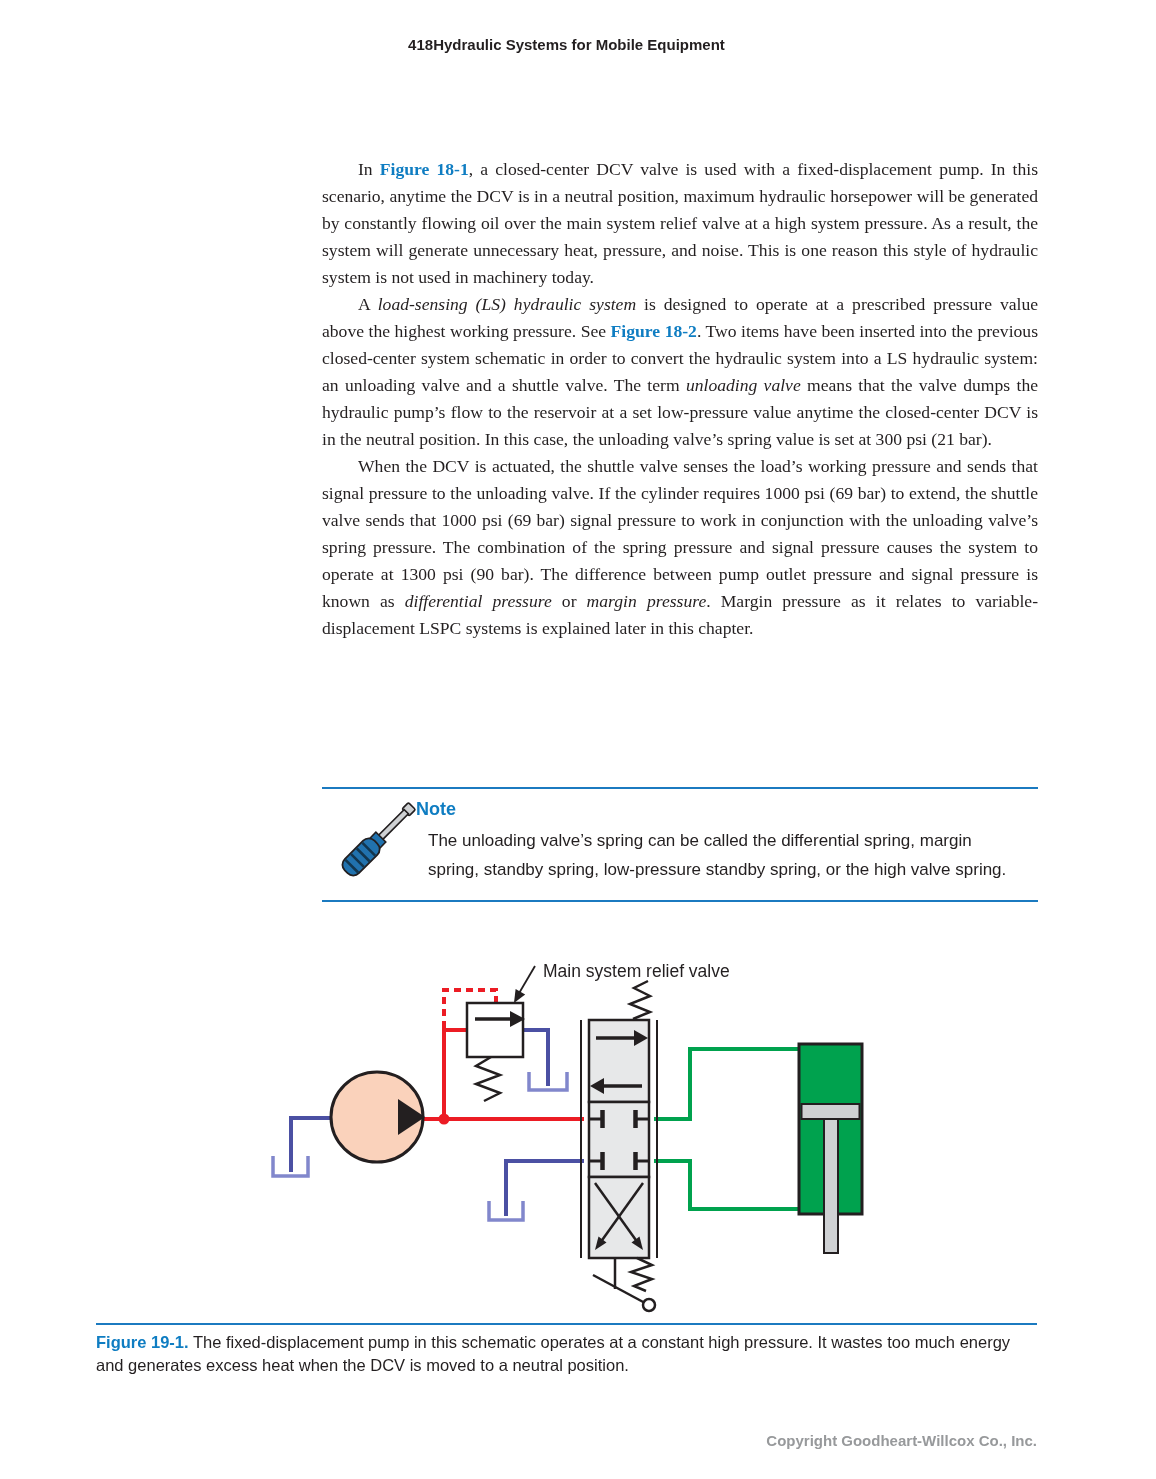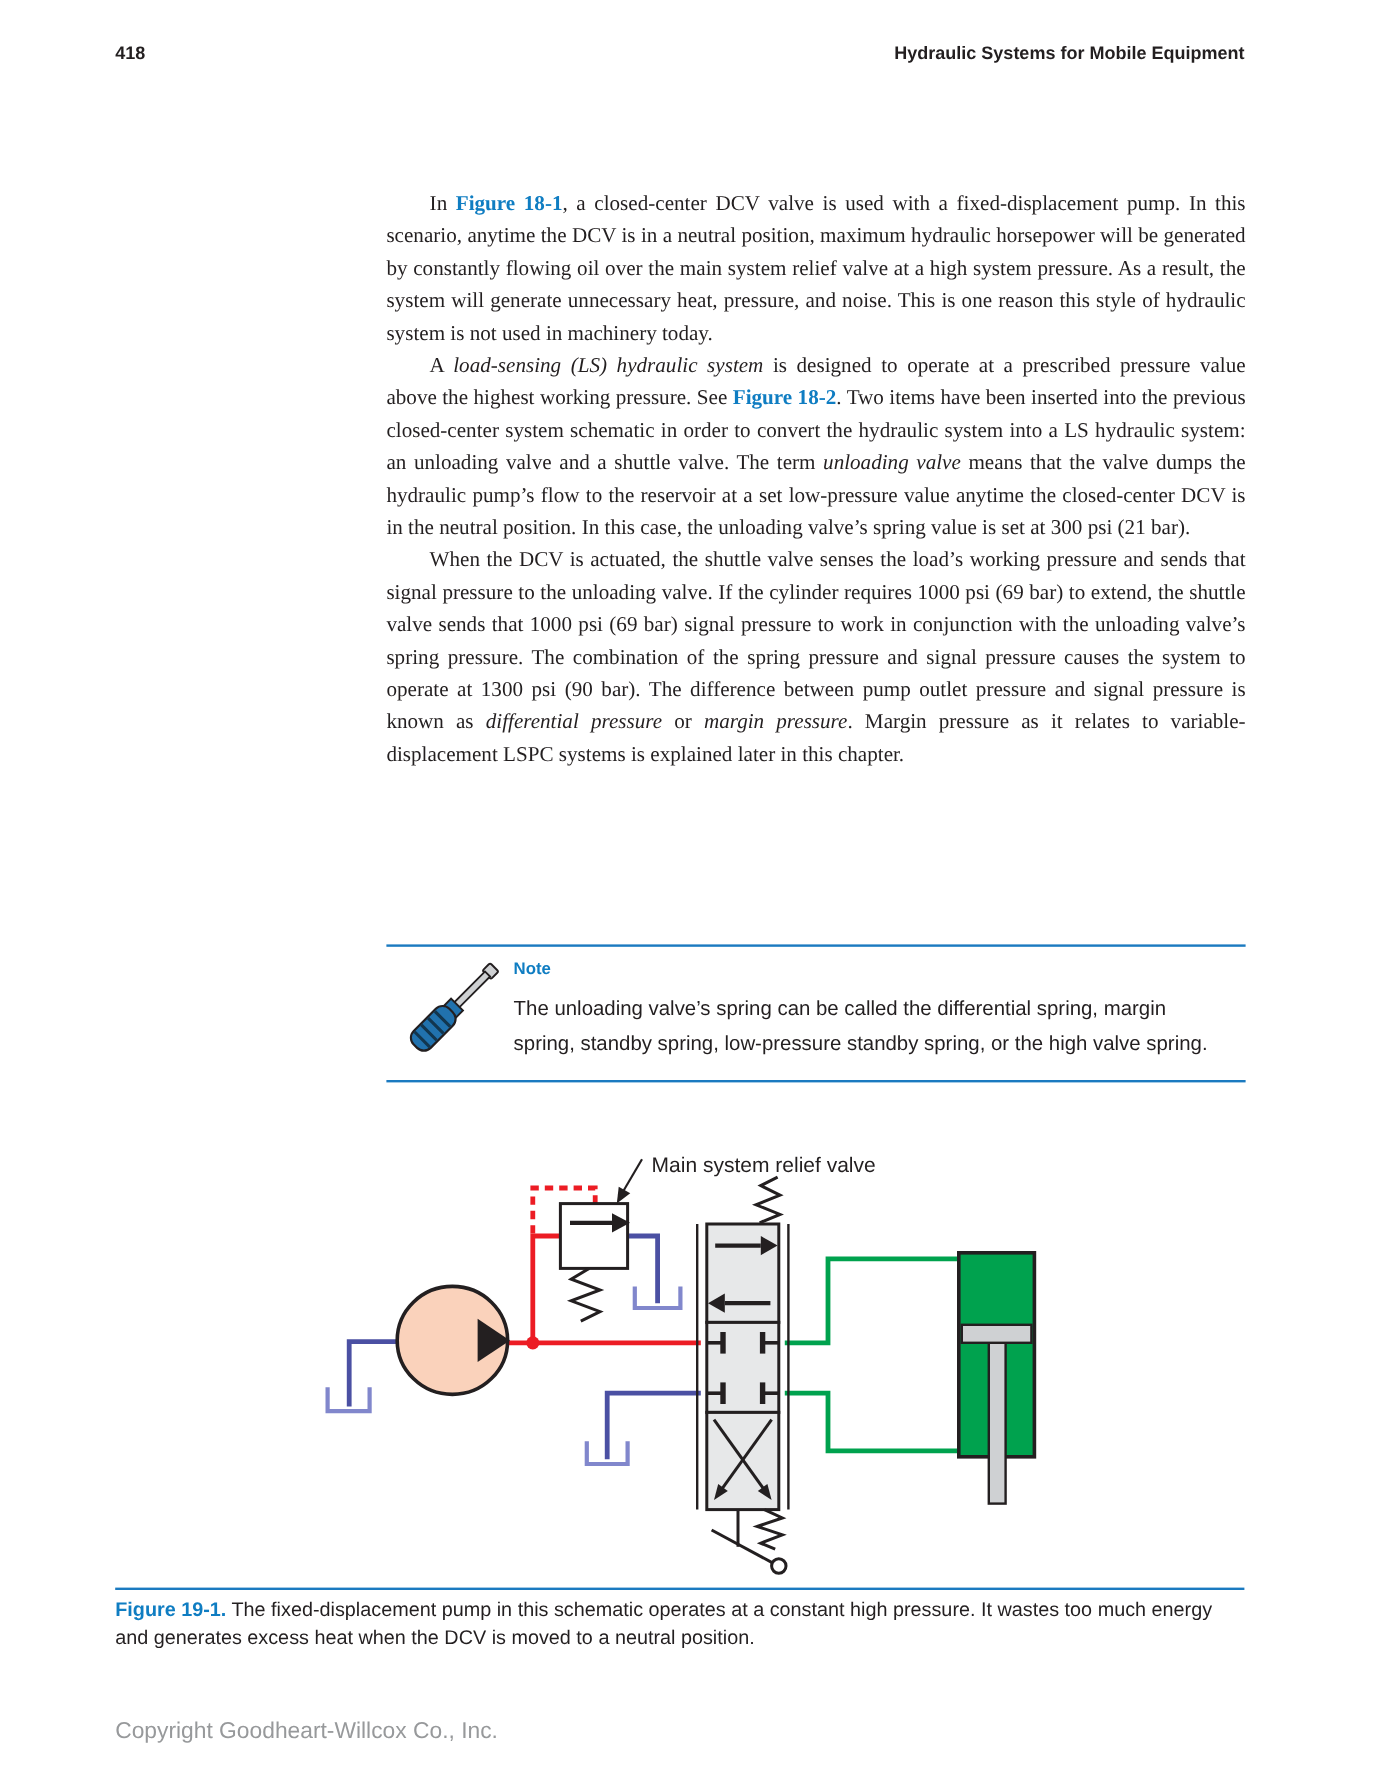--- a/index.html
+++ b/index.html
@@ -2,44 +2,44 @@
 <html style="--accent-blue: #0f7dc2; --rule-blue: #1b7ac0; --ink: #231f20; --footer-gray: #97999b; --line-red: #ec1c24; --line-blue: #4b50a3; --tank-blue: #8187cc; --line-green: #00a24e; --pump-fill: #fad2bb; --valve-fill: #e7e8e9; --metal-gray: #cfd1d3;"><head>
 <meta charset="utf-8">
 <style>
   :root{
     --accent-blue:#0f7dc2; --rule-blue:#1b7ac0; --ink:#231f20; --footer-gray:#97999b;
   }
   html,body{margin:0;padding:0;background:#ffffff;}
   .page{position:relative;width:1156px;height:1479px;background:#ffffff;overflow:hidden;
         font-family:"Liberation Sans",sans-serif;color:var(--ink);}
   .running-head{position:absolute;left:96px;top:36px;width:941px;display:flex;
-        justify-content:space-between;font-size:15px;font-weight:bold;}
+        justify-content:center;font-size:15px;font-weight:bold;}
   .doc-title{position:absolute;left:94px;top:102px;font-size:31px;font-weight:bold;
         color:var(--accent-blue);letter-spacing:-0.3px;}
   .body-copy{position:absolute;left:322px;top:156px;width:716px;
         font-family:"Liberation Serif",serif;font-size:17.6px;line-height:27px;
         text-align:justify;color:var(--ink);}
   .body-copy p{margin:0;text-indent:36px;}
   .run-bold-blue{font-weight:bold;color:var(--accent-blue);}
   .run-bold-italic{font-weight:normal;font-style:italic;}
   .run-italic{font-style:italic;}
   .note-box{position:absolute;left:322px;top:787px;width:716px;height:115px;
         border-top:2px solid var(--rule-blue);border-bottom:2px solid var(--rule-blue);
         box-sizing:border-box;}
   .note-icon{position:absolute;left:6px;top:1px;}
-  .note-head{position:absolute;left:106px;top:10px;font-size:14px;font-weight:bold;
+  .note-head{position:absolute;left:94px;top:10px;font-size:18px;font-weight:bold;
         color:var(--accent-blue);}
   .note-text{position:absolute;left:106px;top:37px;width:594px;font-size:17px;
         line-height:29.3px;color:var(--ink);}
   .schematic{position:absolute;left:0;top:930px;}
   .fig-caption{position:absolute;left:96px;top:1323px;width:941px;
         border-top:2px solid var(--rule-blue);padding-top:6px;
         font-size:16.5px;line-height:22.5px;color:var(--ink);}
-  .page-footer{position:absolute;left:96px;top:1432px;width:941px;text-align:left;
-        font-size:19px;color:var(--footer-gray);}
+  .page-footer{position:absolute;left:96px;top:1432px;width:941px;text-align:right;
+        font-size:15px;color:var(--footer-gray);font-weight:bold;}
 </style>
 </head>
 <body>
 
 <div class="page">
 
   <div class="running-head">
     <span>418</span>
     <span>Hydraulic Systems for Mobile Equipment</span>
   </div>

